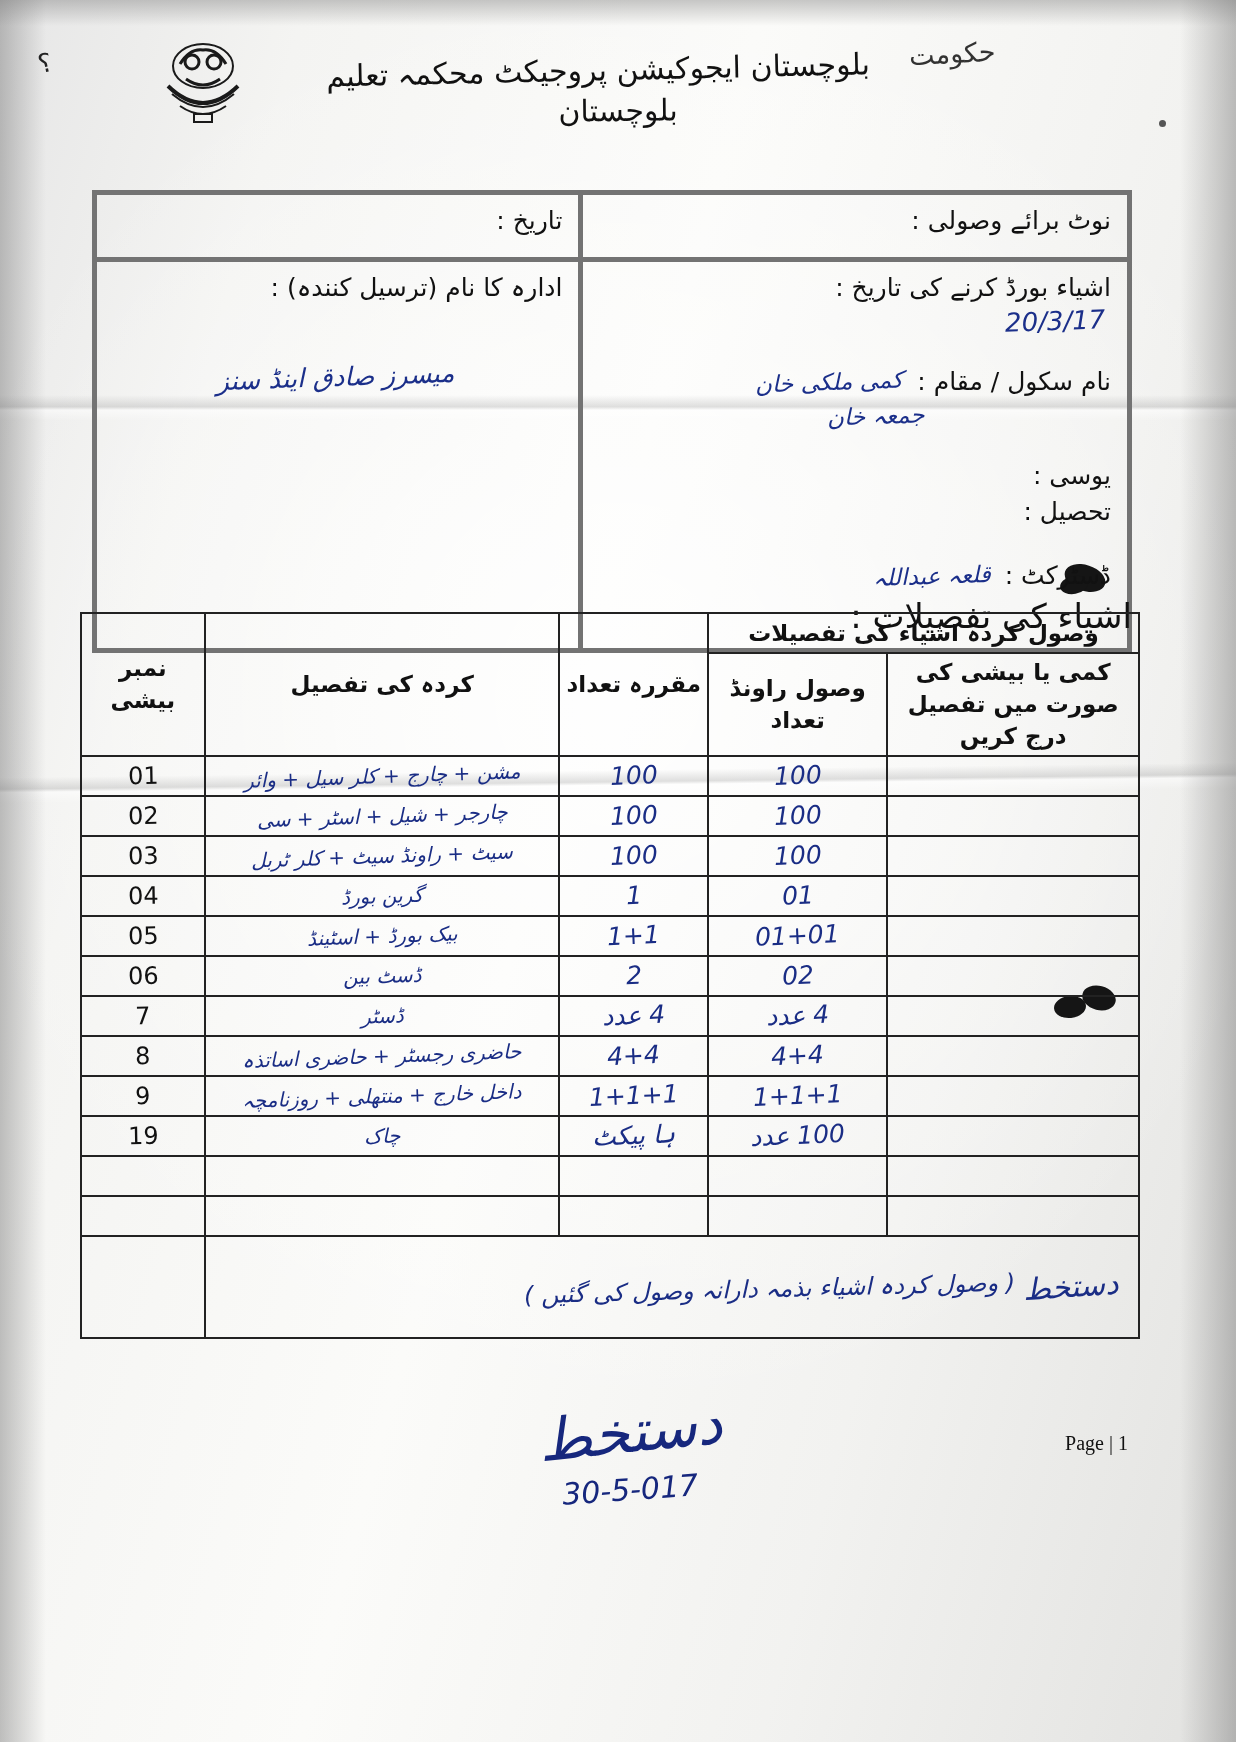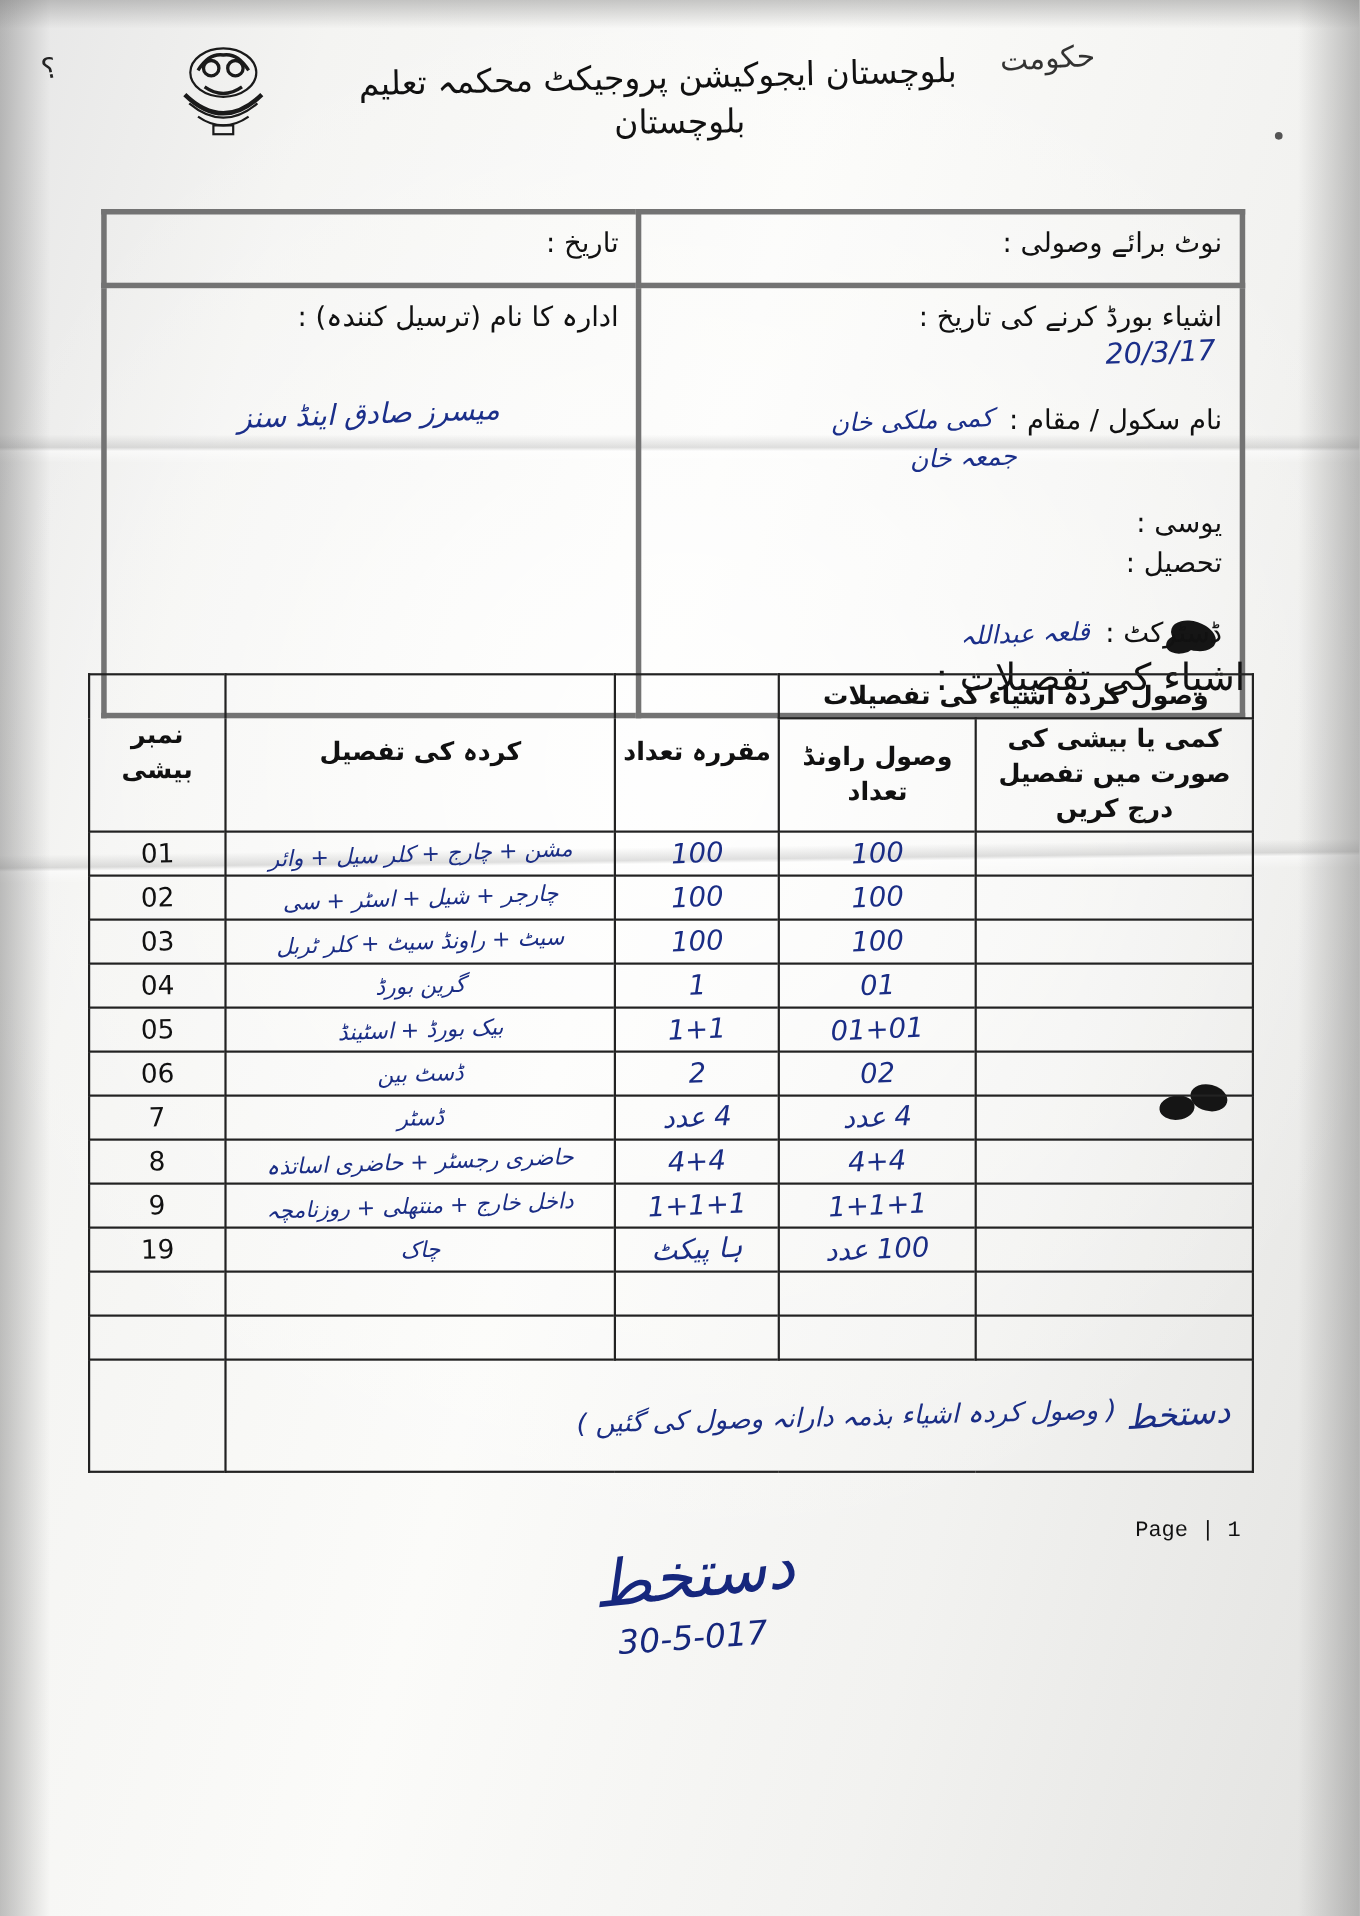--- a/index.html
+++ b/index.html
@@ -207,23 +207,23 @@
     font-size: 30px;
     font-style: italic;
     transform: rotate(-4deg);
     letter-spacing: -2px;
   }
 
   
   .page-number {
     position: absolute;
     right: 108px;
-    top: 1380px;
+    top: 1432px;
     font-size: 20px;
-    font-family: Liberation Mono, monospace;
+    font-family: Liberation Serif, serif;
   }
   .signature-area {
     position: absolute;
     left: 470px;
     top: 1398px;
     width: 320px;
     text-align: center;
   }
   .sig-mark {
     font-size: 58px;

